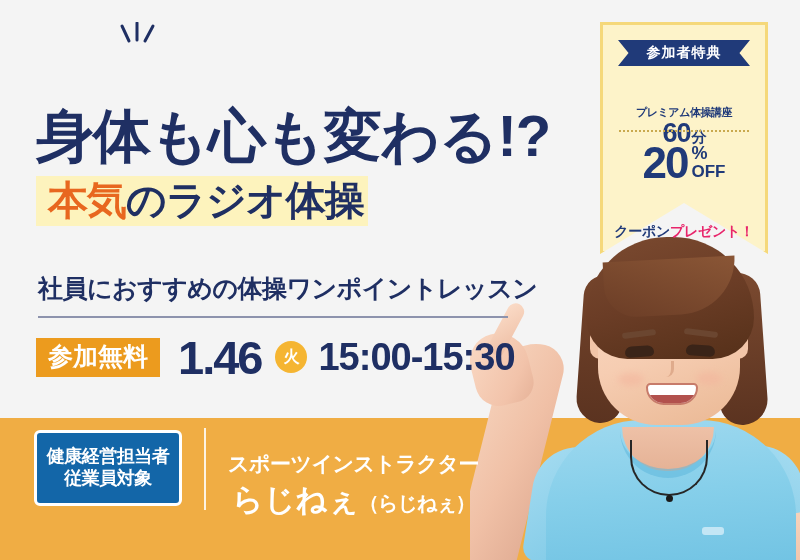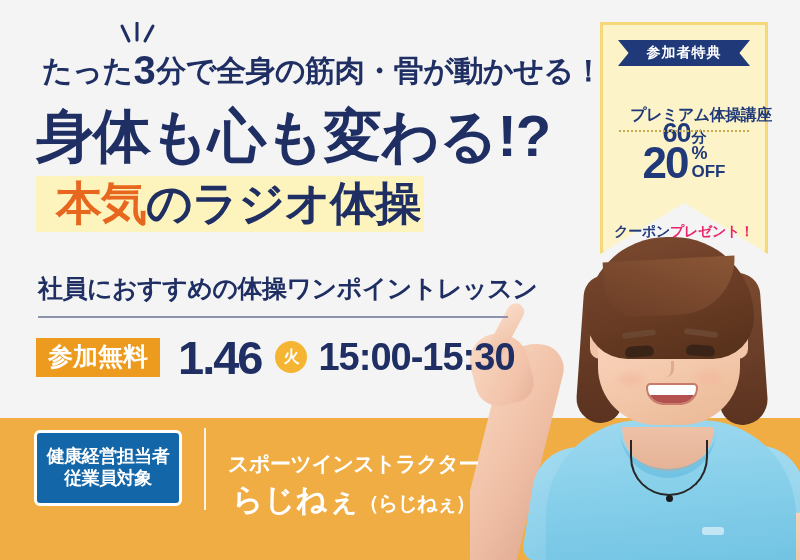--- a/index.html
+++ b/index.html
@@ -177,22 +177,22 @@
     font-size:58px; font-weight:800; color:#1f2f63;
     letter-spacing:-1px; white-space:nowrap; z-index:4; line-height:1;
   }
   .headline2-wrap {
     position:absolute; left:36px; top:176px; z-index:4;
     white-space:nowrap; line-height:1;
   }
   .hl2-hi {
     display:inline-block;
     background:#fdf3bd;
-    padding:4px 4px 6px 20px;
-    font-size:46px; font-weight:800; letter-spacing:-1px;
+    padding:4px 4px 6px 12px;
+    font-size:40px; font-weight:800; letter-spacing:-1px;
   }
   .hl2-orange { color:#e8671f; }
   .hl2-navy { color:#1f2f63; }
 
   .subtitle {
     position:absolute; left:38px; top:272px;
     font-size:25px; font-weight:700; color:#1f2f63;
     letter-spacing:-0.5px; white-space:nowrap; z-index:4;
   }
   .rule {
@@ -238,22 +238,22 @@
     position:absolute; left:18px; top:18px;
     width:132px; height:26px;
     background:#203a79; color:#fff;
     font-size:14px; font-weight:800; letter-spacing:1px;
     display:flex; align-items:center; justify-content:center;
     clip-path:polygon(0 0,100% 0,92% 50%,100% 100%,0 100%,8% 50%);
   }
   .ribbon-min { position:absolute; left:0; top:50px; width:100%;
     font-size:27px; font-weight:800; color:#203a79; letter-spacing:-1px;margin-top:46px; }
   .ribbon-min small { font-size:15px; font-weight:800; margin-left:1px; }
-  .ribbon-course { position:absolute; left:17px; top:83px; width:100%;
-    font-size:16px; font-weight:800; color:#203a79; letter-spacing:-0.5px; }
+  .ribbon-course { position:absolute; left:0; top:83px; width:100%;
+    font-size:11px; font-weight:800; color:#203a79; letter-spacing:-0.5px; }
   .ribbon-dots { position:absolute; left:18px; top:108px; width:132px; height:2px;
     background-image:radial-gradient(circle,#c9a94e 0 1px,transparent 1px);
     background-size:4px 2px; }
   .ribbon-off { position:absolute; left:0; top:120px; width:100%;
     display:flex; align-items:flex-start; justify-content:center; }
   .off-num { font-size:44px; font-weight:800; color:#203a79; letter-spacing:-2px; line-height:.95; }
   .off-stack { display:flex; flex-direction:column; align-items:flex-start;
     margin-left:4px; margin-top:2px; }
   .off-pct { font-size:18px; font-weight:800; color:#203a79; line-height:1; }
   .off-txt { font-size:17px; font-weight:800; color:#203a79; line-height:1; margin-top:1px; }
@@ -321,23 +321,20 @@
   </div>
 
   <svg class="sparkle" viewBox="0 0 50 28">
     <g stroke="#1f2f63" stroke-width="3" stroke-linecap="round">
       <line x1="10" y1="4" x2="17" y2="19"></line>
       <line x1="25" y1="1" x2="25" y2="18"></line>
       <line x1="41" y1="4" x2="33" y2="19"></line>
     </g>
   </svg>
 
-  <div class="topline">
-    <span>たった</span><span class="big3">3</span><span>分で全身の筋肉・骨が動かせる！</span>
-  </div>
 
   <div class="headline1">身体も心も変わる!?</div>
   <div class="headline2-wrap">
     <span class="hl2-hi"><span class="hl2-orange">本気</span><span class="hl2-navy">のラジオ体操</span></span>
   </div>
 
   <div class="subtitle">社員におすすめの体操ワンポイントレッスン</div>
   <div class="rule"></div>
 
   <div class="daterow">

